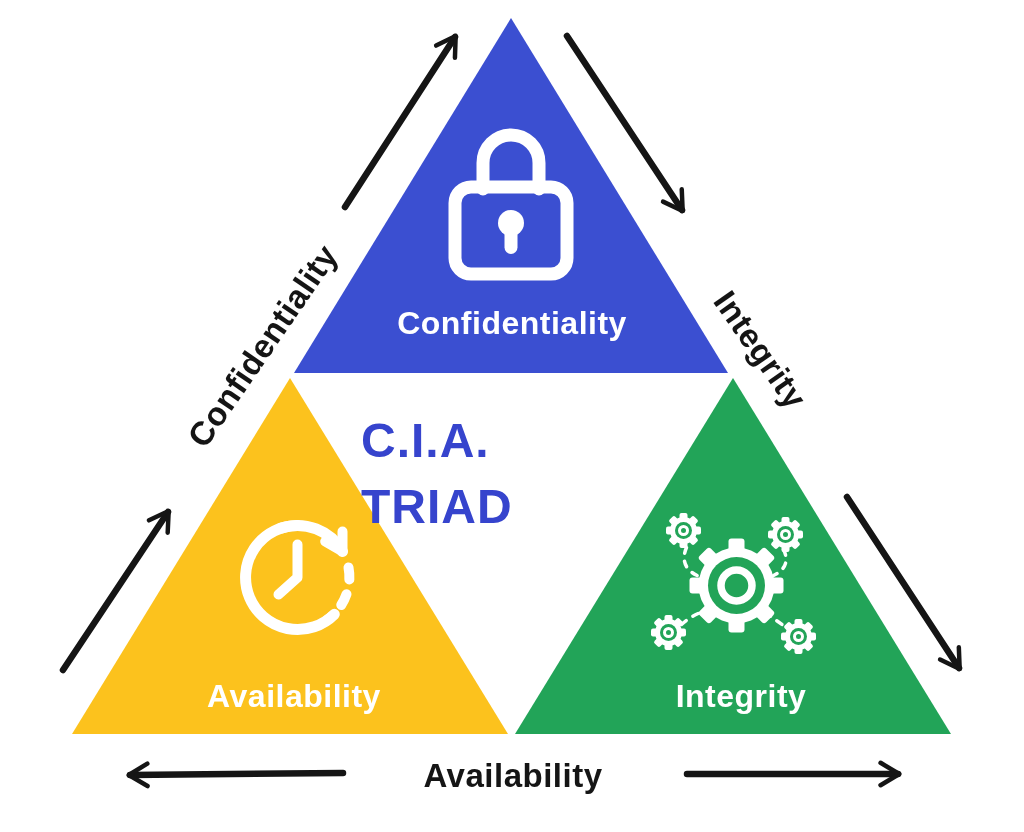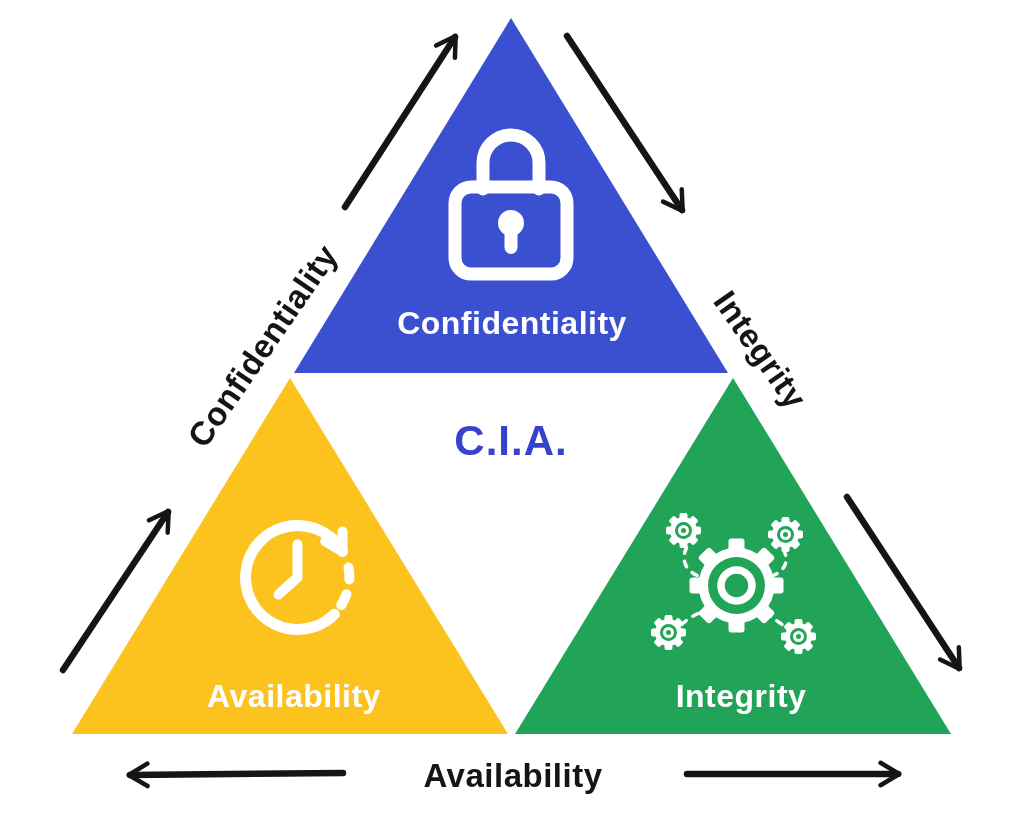--- a/index.html
+++ b/index.html
@@ -36,23 +36,23 @@
     text-align: center;
     white-space: nowrap;
   }
   #label-confidentiality { left: 332px; top: 305px; width: 360px; }
   #label-availability    { left: 144px; top: 678px; width: 300px; }
   #label-integrity       { left: 591px; top: 678px; width: 300px; }
 
   #center-title {
     position: absolute;
     left: 361px; top: 408px; width: 300px;
-    text-align: center;
+    text-align: left;
     color: #3644cd;
-    font-size: 42px;
+    font-size: 48px;
     font-weight: 800;
     line-height: 66px;
     letter-spacing: 1px;
   }
 
   .edge-label {
     position: absolute;
     color: #151515;
     font-size: 33px;
     font-weight: 700;
@@ -204,19 +204,20 @@
       </g>
     </g>
   </svg>
 
   <div class="section-label" id="label-confidentiality">Confidentiality</div>
   <div class="section-label" id="label-availability">Availability</div>
   <div class="section-label" id="label-integrity">Integrity</div>
 
   <div id="center-title">
     <div>C.I.A.</div>
+    <div>TRIAD</div>
   </div>
 
   <div class="edge-label" id="edge-label-left">Confidentiality</div>
   <div class="edge-label" id="edge-label-right">Integrity</div>
   <div class="edge-label" id="edge-label-bottom">Availability</div>
 
 </div>
 
 </body></html>

